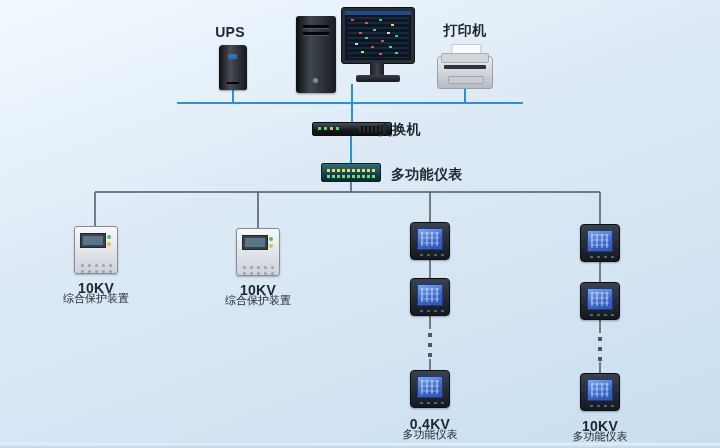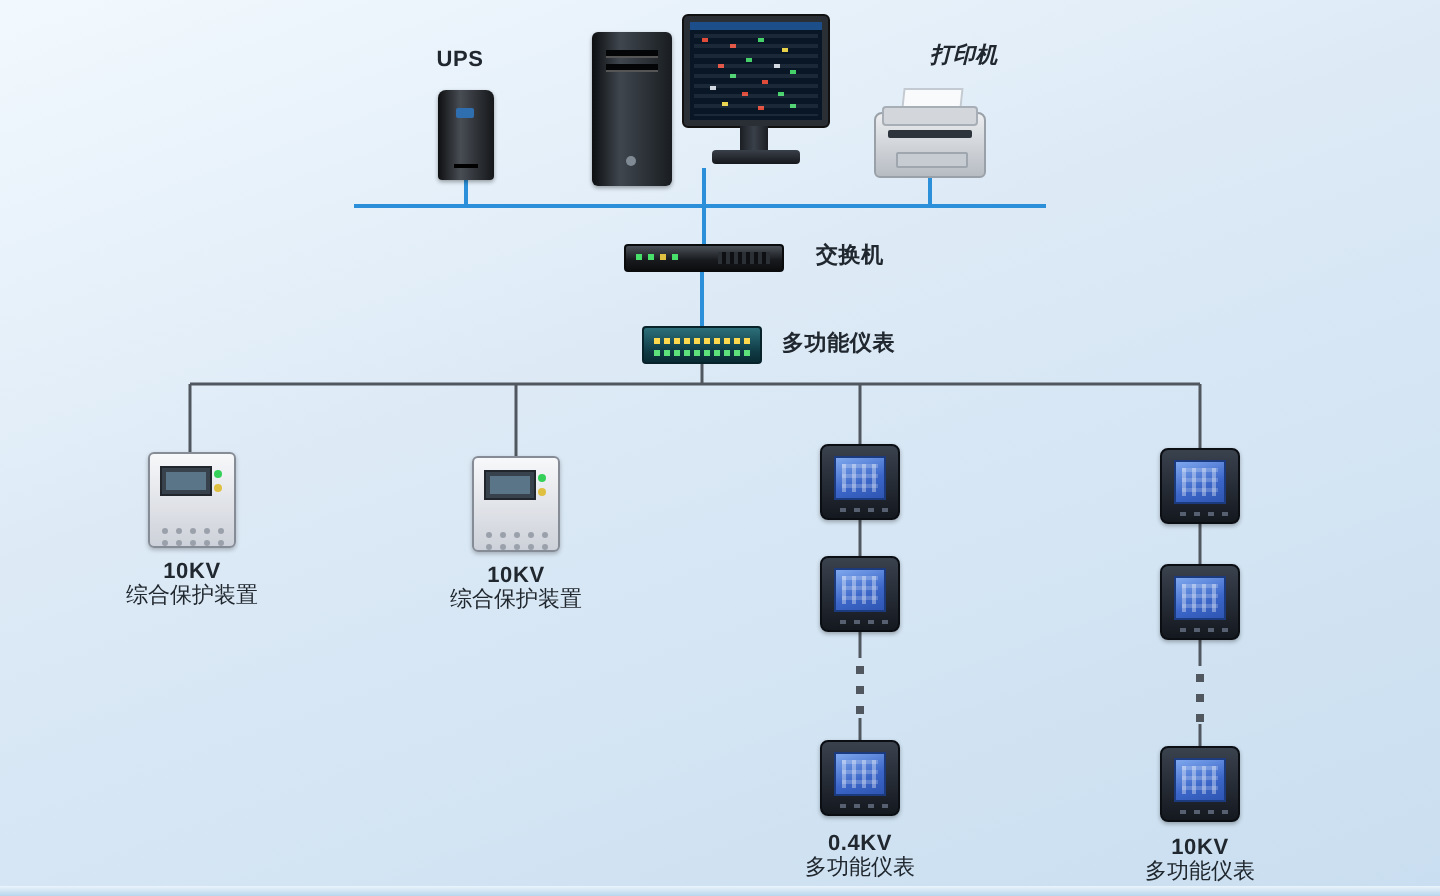--- a/index.html
+++ b/index.html
@@ -6,21 +6,21 @@
   .stage{
     position:relative;width:720px;height:448px;overflow:hidden;
     background:linear-gradient(160deg,#f2f9fe 0%,#ddeaf6 40%,#c9def0 100%);
     font-family:"Liberation Sans",sans-serif;
   }
   .bottom-strip{position:absolute;left:0;right:0;bottom:0;height:5px;
     background:linear-gradient(#eaf4fb,#b9d6ec);}
   svg.wires{position:absolute;left:0;top:0;}
 
   .lbl{position:absolute;color:#20272e;text-align:center;line-height:1.15;}
-  .lbl.main{font-size:11px;font-weight:700;letter-spacing:.3px;}
+  .lbl.main{font-size:14px;font-weight:700;letter-spacing:.3px;}
   .lbl.sub{font-size:11px;font-family:Liberation Serif, serif;}
   .lbl.left{text-align:left;}
 
   
   .ups{position:absolute;left:219px;top:45px;width:28px;height:45px;border-radius:4px 4px 2px 2px;
     background:linear-gradient(90deg,#0e0f11,#484d54 40%,#15171a);box-shadow:0 1px 2px rgba(0,0,0,.35);}
   .ups::before{content:"";position:absolute;left:9px;top:9px;width:9px;height:5px;background:#2f6fb0;border-radius:1px;}
   .ups::after{content:"";position:absolute;left:8px;bottom:6px;width:12px;height:2px;background:#000;}
 
   
@@ -147,24 +147,24 @@
   </div>
   <div class="m-neck"></div>
   <div class="m-base"></div>
 
   <div class="printer">
     <div class="paper"></div>
     <div class="ptop"></div>
     <div class="slot"></div>
     <div class="tray"></div>
   </div>
-  <div class="lbl main" style="left:452px;top:22px;width:60px;font-style:italic;">打印机</div>
+  <div class="lbl main" style="left:435px;top:22px;width:60px;">打印机</div>
 
   <div class="switch"></div>
-  <div class="lbl main left" style="left:408px;top:122px;width:60px;">交换机</div>
+  <div class="lbl main left" style="left:378px;top:122px;width:60px;font-family:Liberation Mono, monospace;">交换机</div>
 
   <div class="serial"></div>
   <div class="lbl main left" style="left:391px;top:166px;width:90px;">多功能仪表</div>
 
   <div class="pd" style="left:74px;top:226px;">
     <div class="pd-screen"></div>
     <div class="pd-led"></div>
     <div class="pd-btns"></div>
   </div>
   <div class="lbl main" style="left:66px;top:280px;width:60px;">10KV</div>

